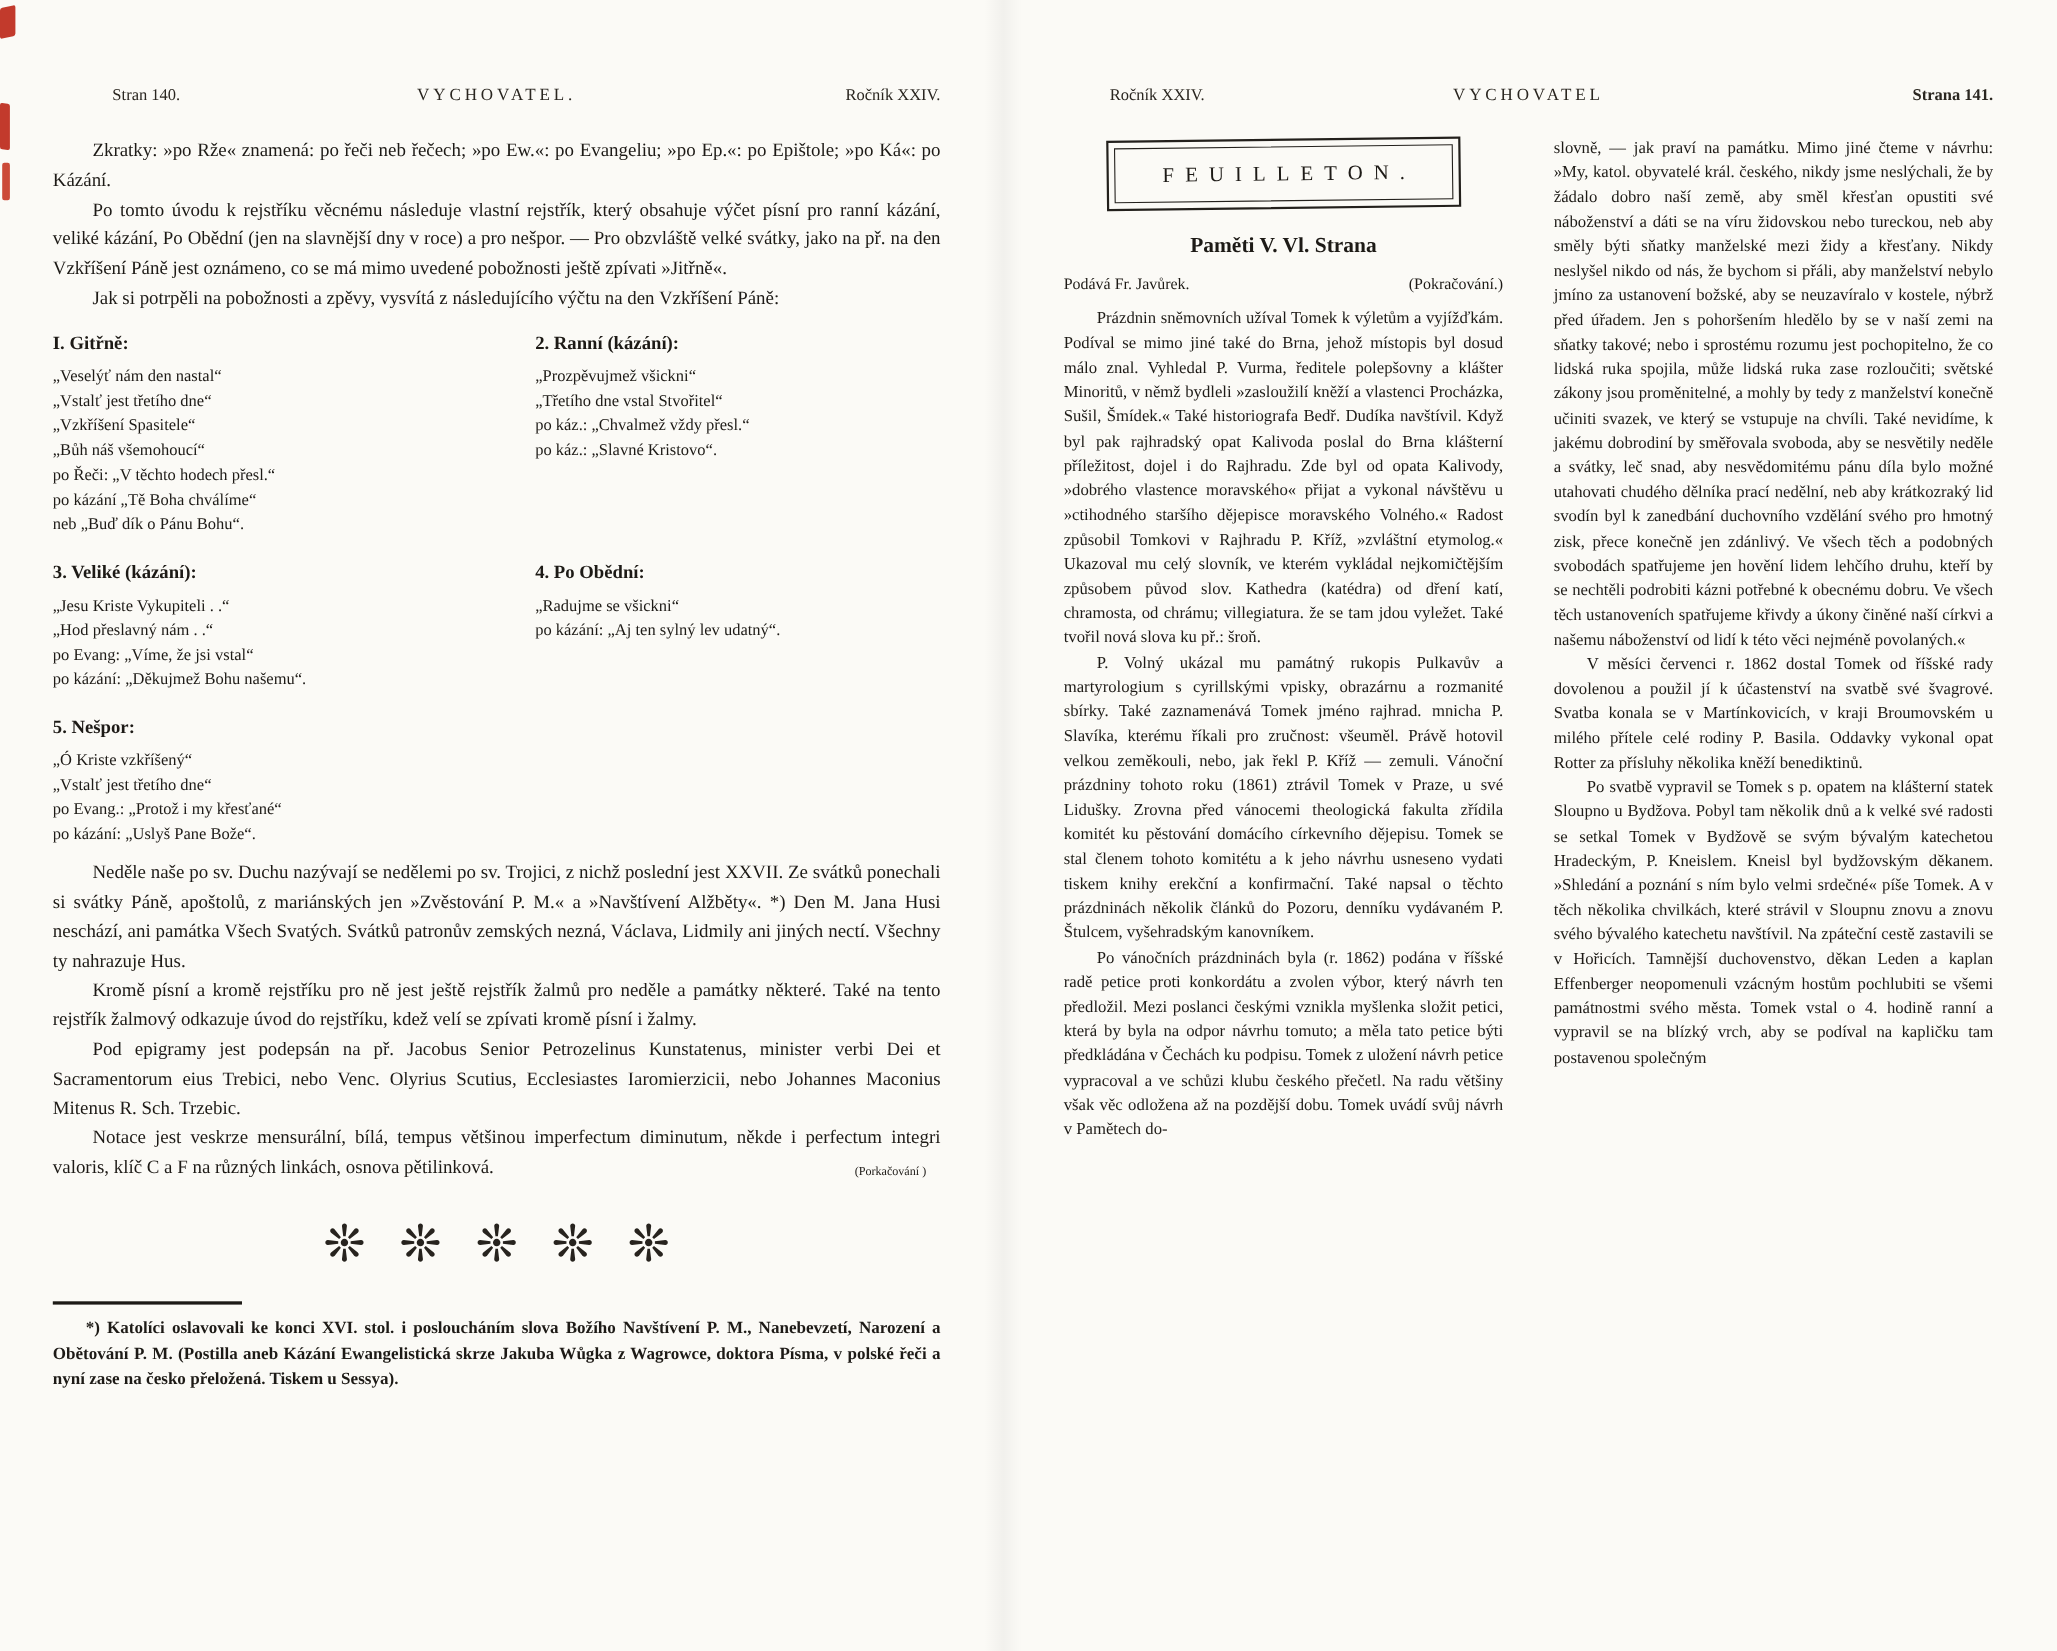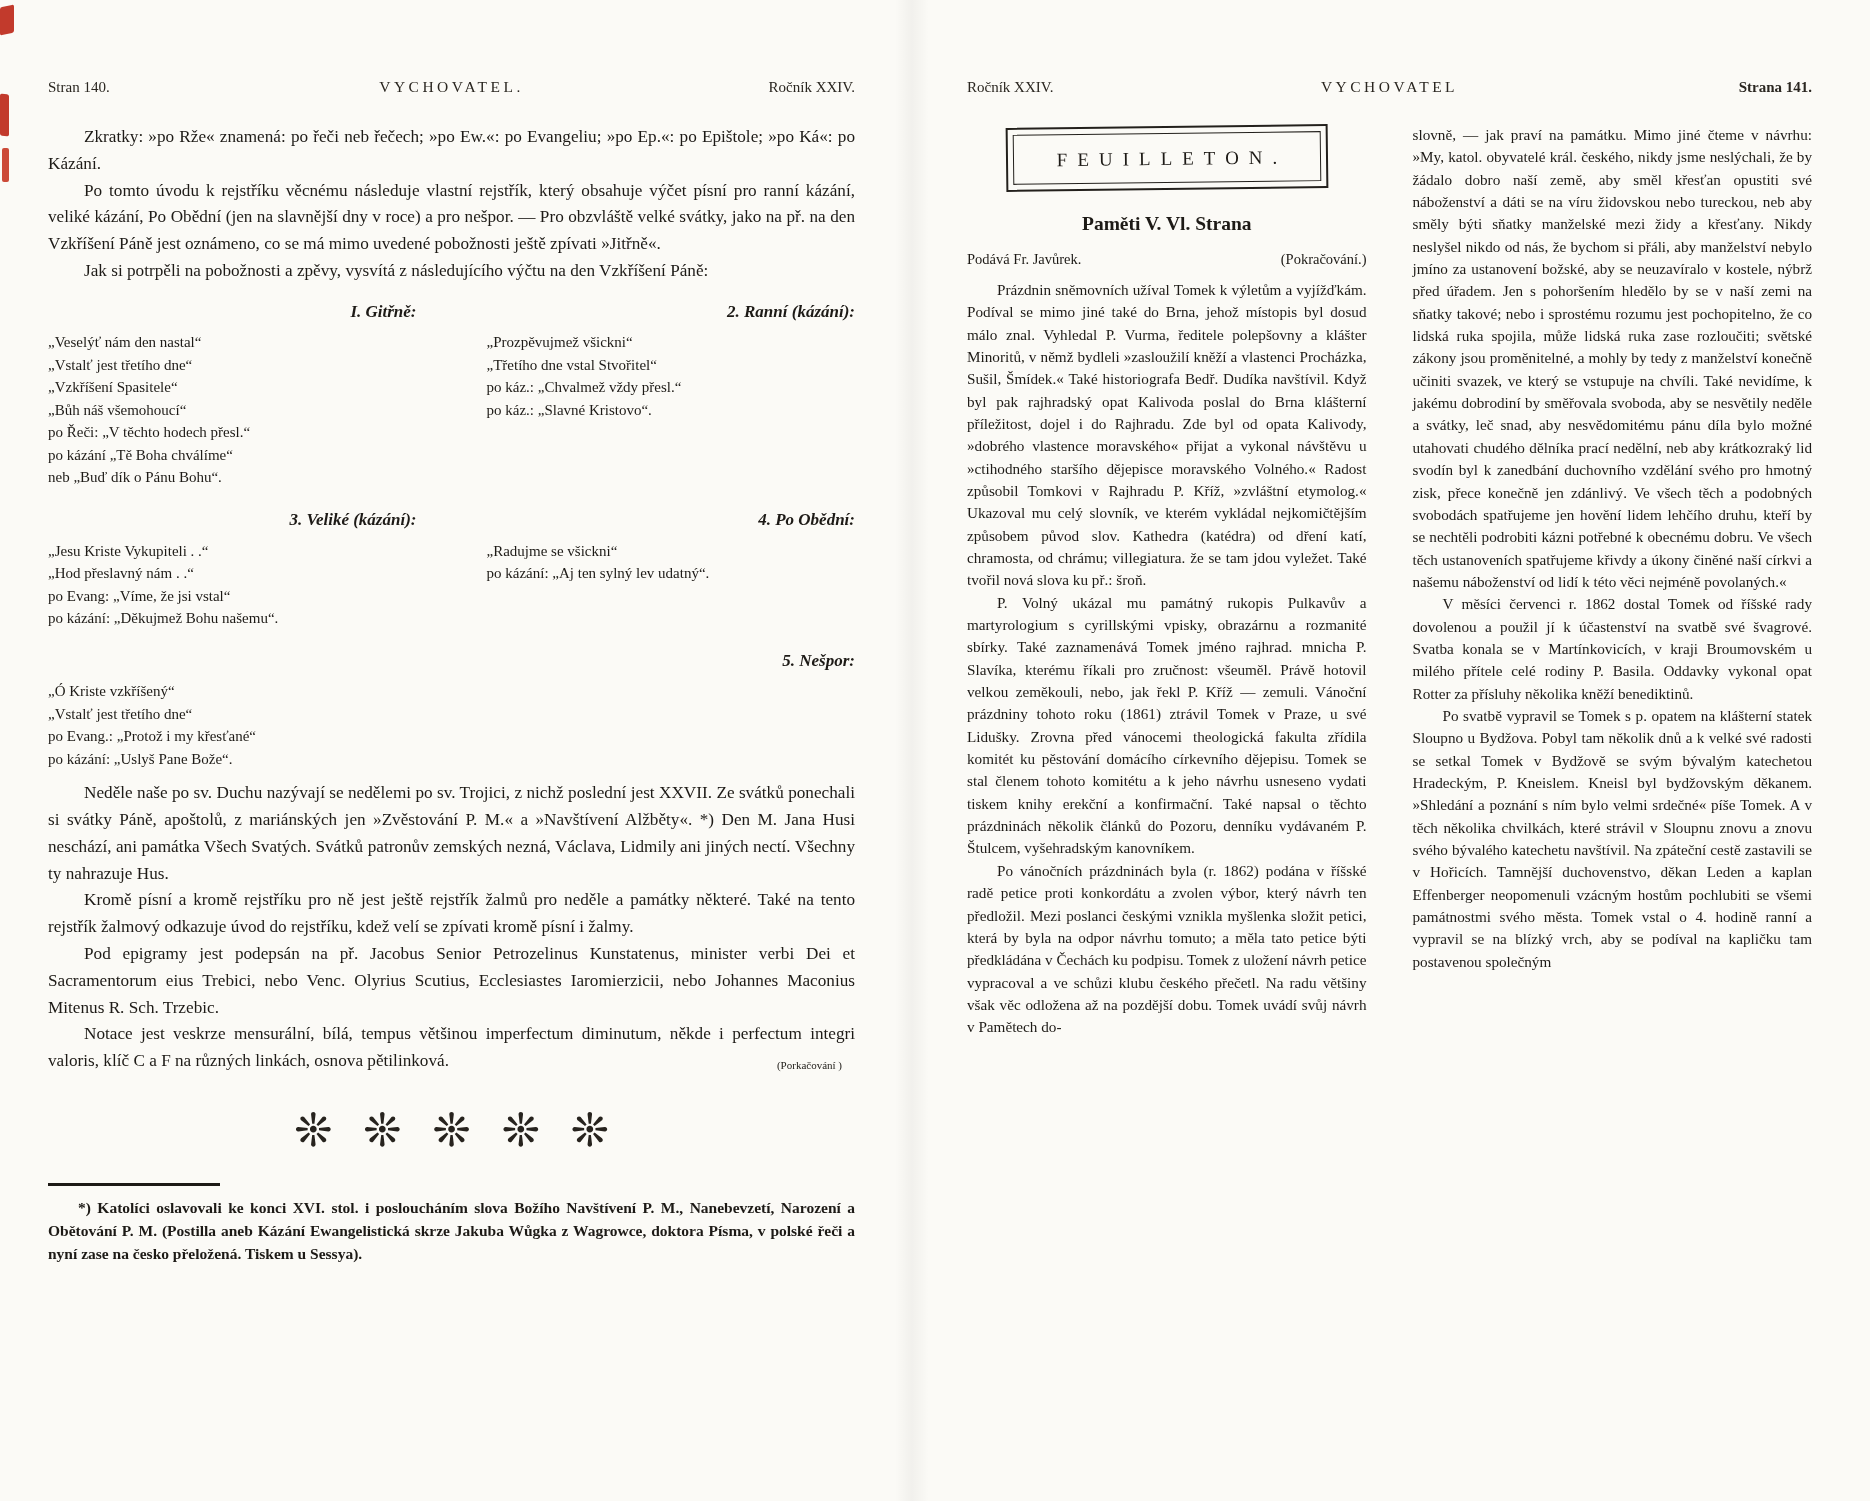--- a/index.html
+++ b/index.html
@@ -15,39 +15,39 @@
   .page { position: relative; height: 100%; }
   .page-left  { width: 905px; padding: 78px 50px 24px 48px; }
   .page-right { width: 965px; padding: 78px 58px 24px 62px; }
 
   
   .page-header {
     display: flex; justify-content: space-between; align-items: baseline;
     font-size: 15px; margin-bottom: 28px; color: #2a2620;
   }
   .ph-side { width: 170px; }
-  .ph-left  { text-align: left; }
+  .ph-left  { text-align: center; }
   .ph-right { text-align: right; }
   .ph-center { flex: 1; text-align: center; letter-spacing: 3.5px; font-size: 15.5px; }
   .page-right .ph-right { font-weight: 700; }
 
   
   .body-text { font-size: 17.2px; line-height: 1.56; text-align: justify; }
   .para { text-indent: 36px; }
   .para.no-indent { text-indent: 0; }
   .last-para { position: relative; }
   .cont-note { position: absolute; right: 13px; bottom: 1px; font-size: 11px; }
 
   
   .hymns { margin: 14px 0 10px; }
   .hymn-grid {
     display: grid; grid-template-columns: 1fr 1fr;
     column-gap: 70px; row-gap: 18px; align-items: start;
   }
-  .hymn-title { font-style: italic; font-weight: 700; font-size: 17px; text-align: right; margin-bottom: 6px; }
+  .hymn-title { font-weight: 700; font-size: 17px; text-align: left; margin-bottom: 6px; }
   .hymn-lines { font-size: 15px; line-height: 1.5; text-align: left; text-indent: 0; }
   .hymn-section.centered { margin-top: 18px; }
   .hymn-section.centered .hymn-lines { text-align: left; }
 
   
   .ornaments {
     text-align: center; font-size: 46px; margin: 20px 0 16px;
     font-family: "DejaVu Sans", "Liberation Sans", sans-serif;
     word-spacing: 16px; color: #27231e;
   }

